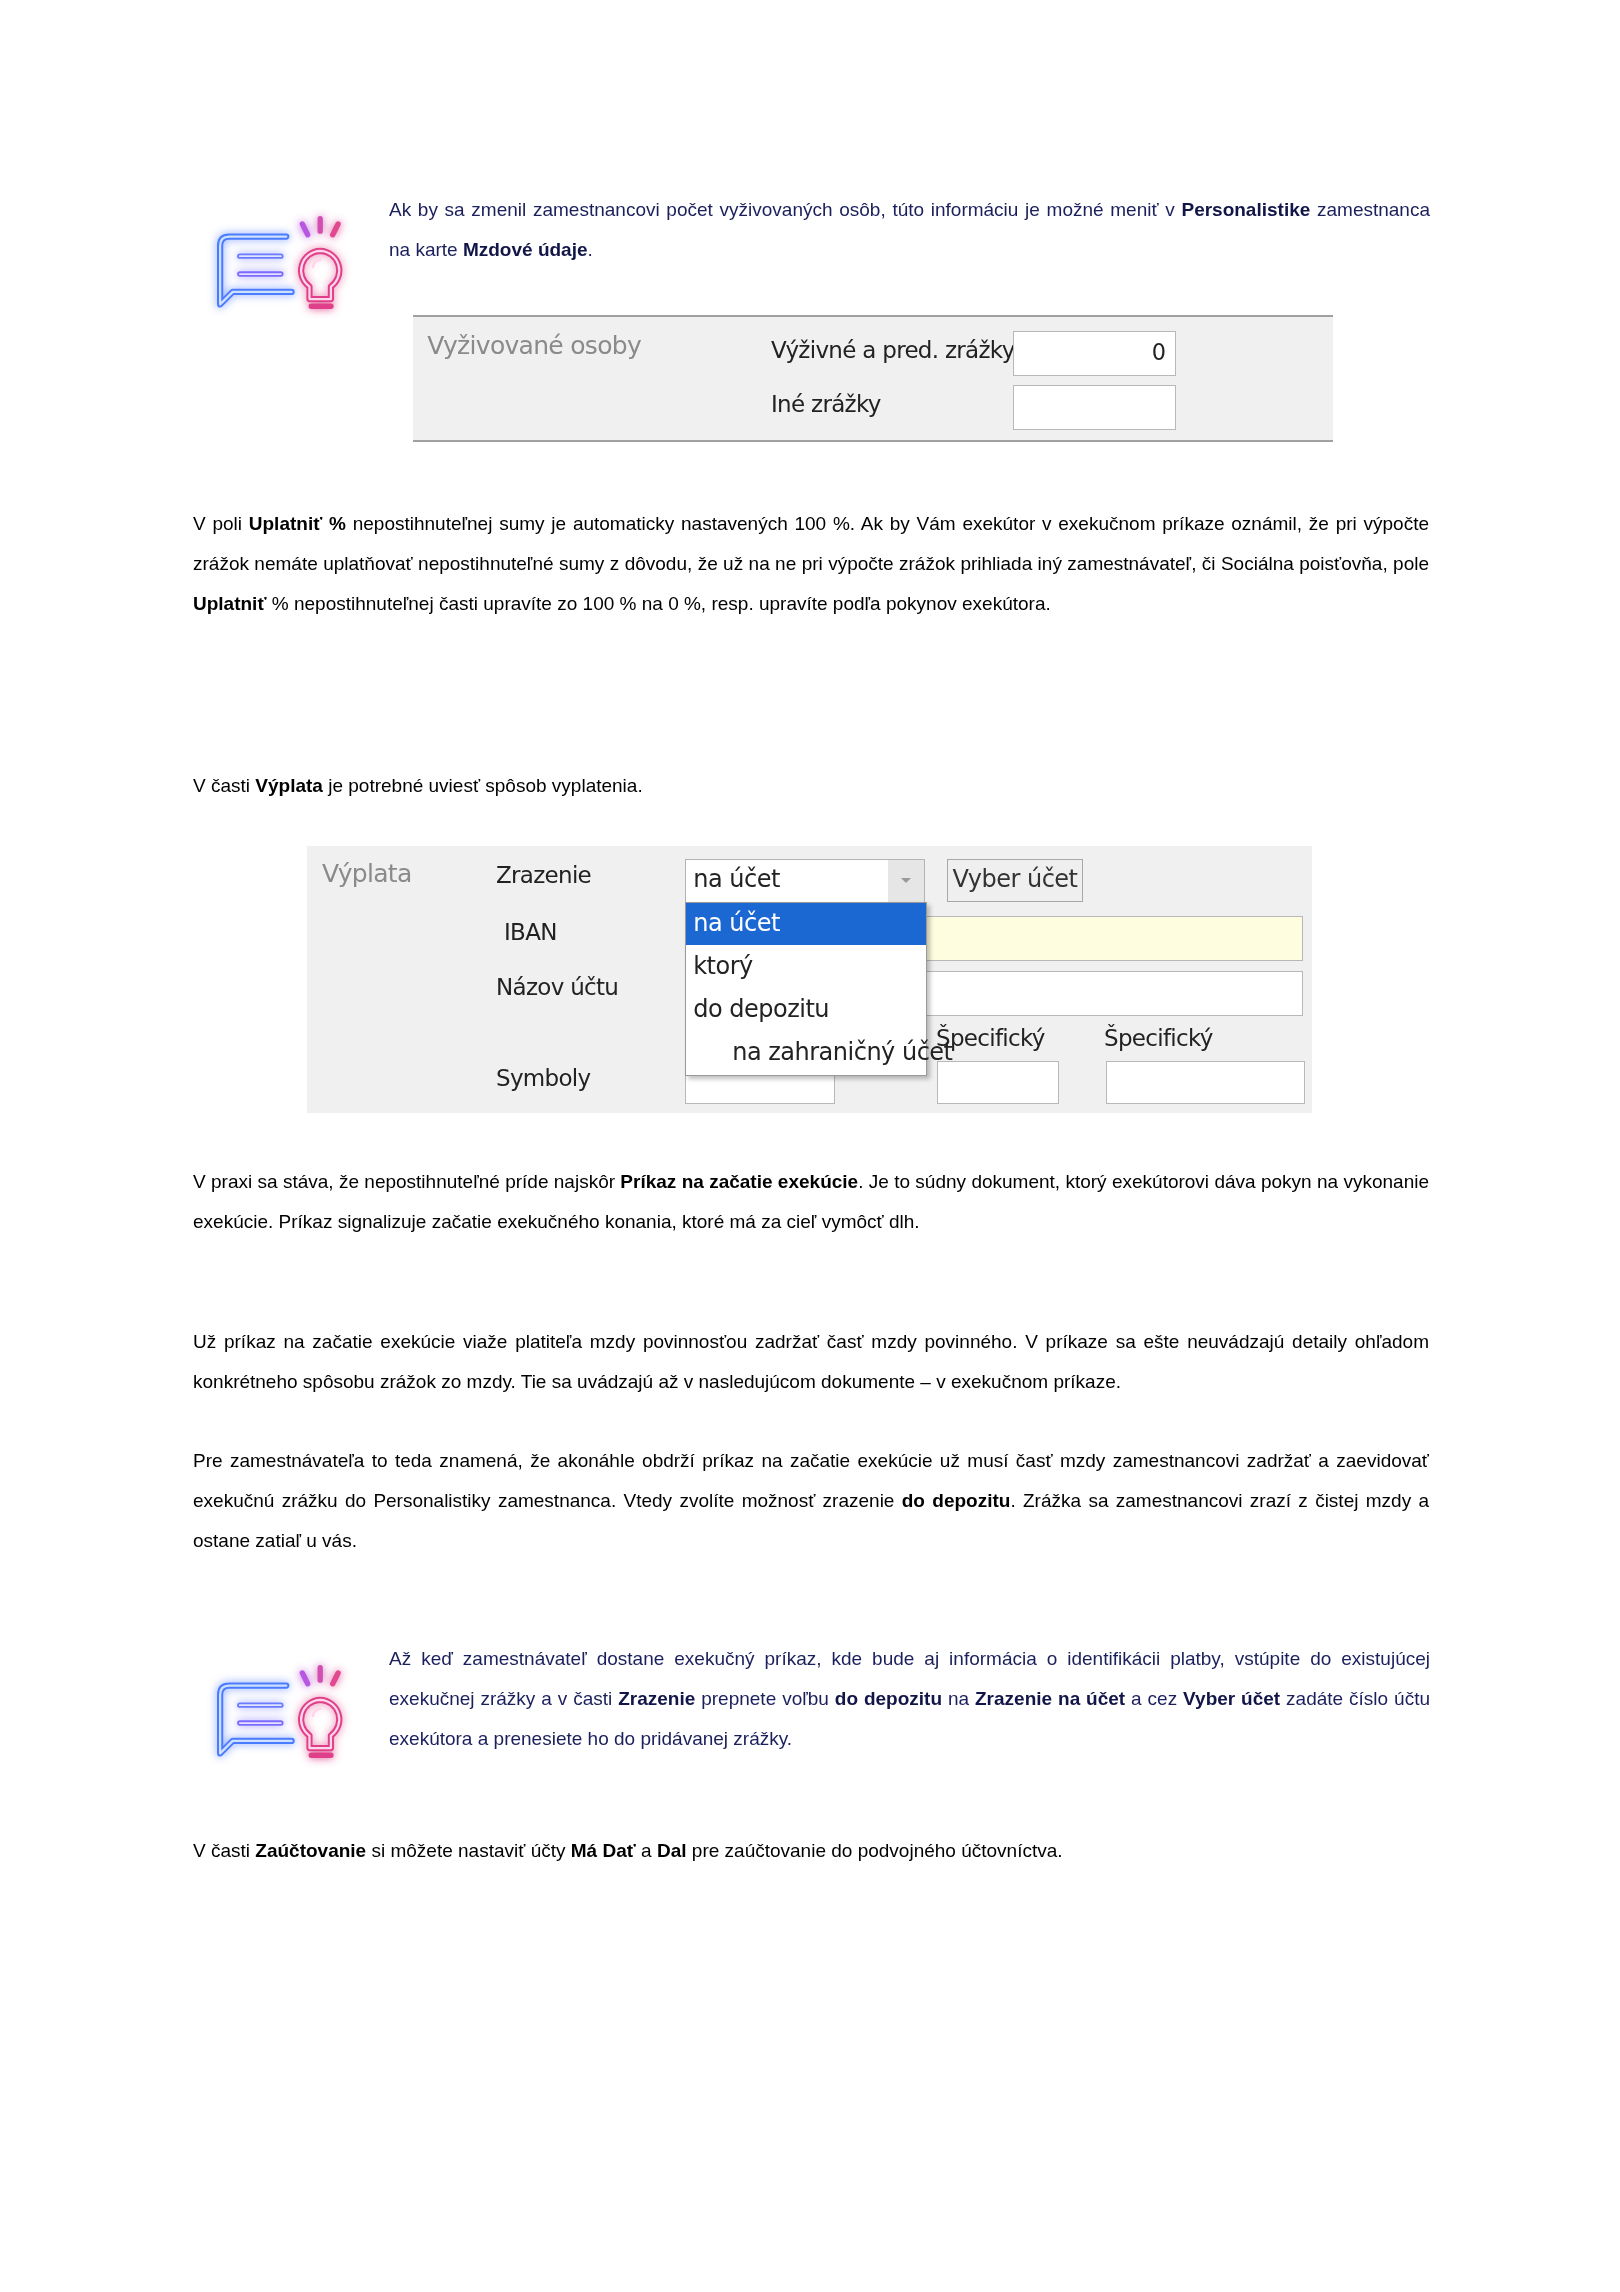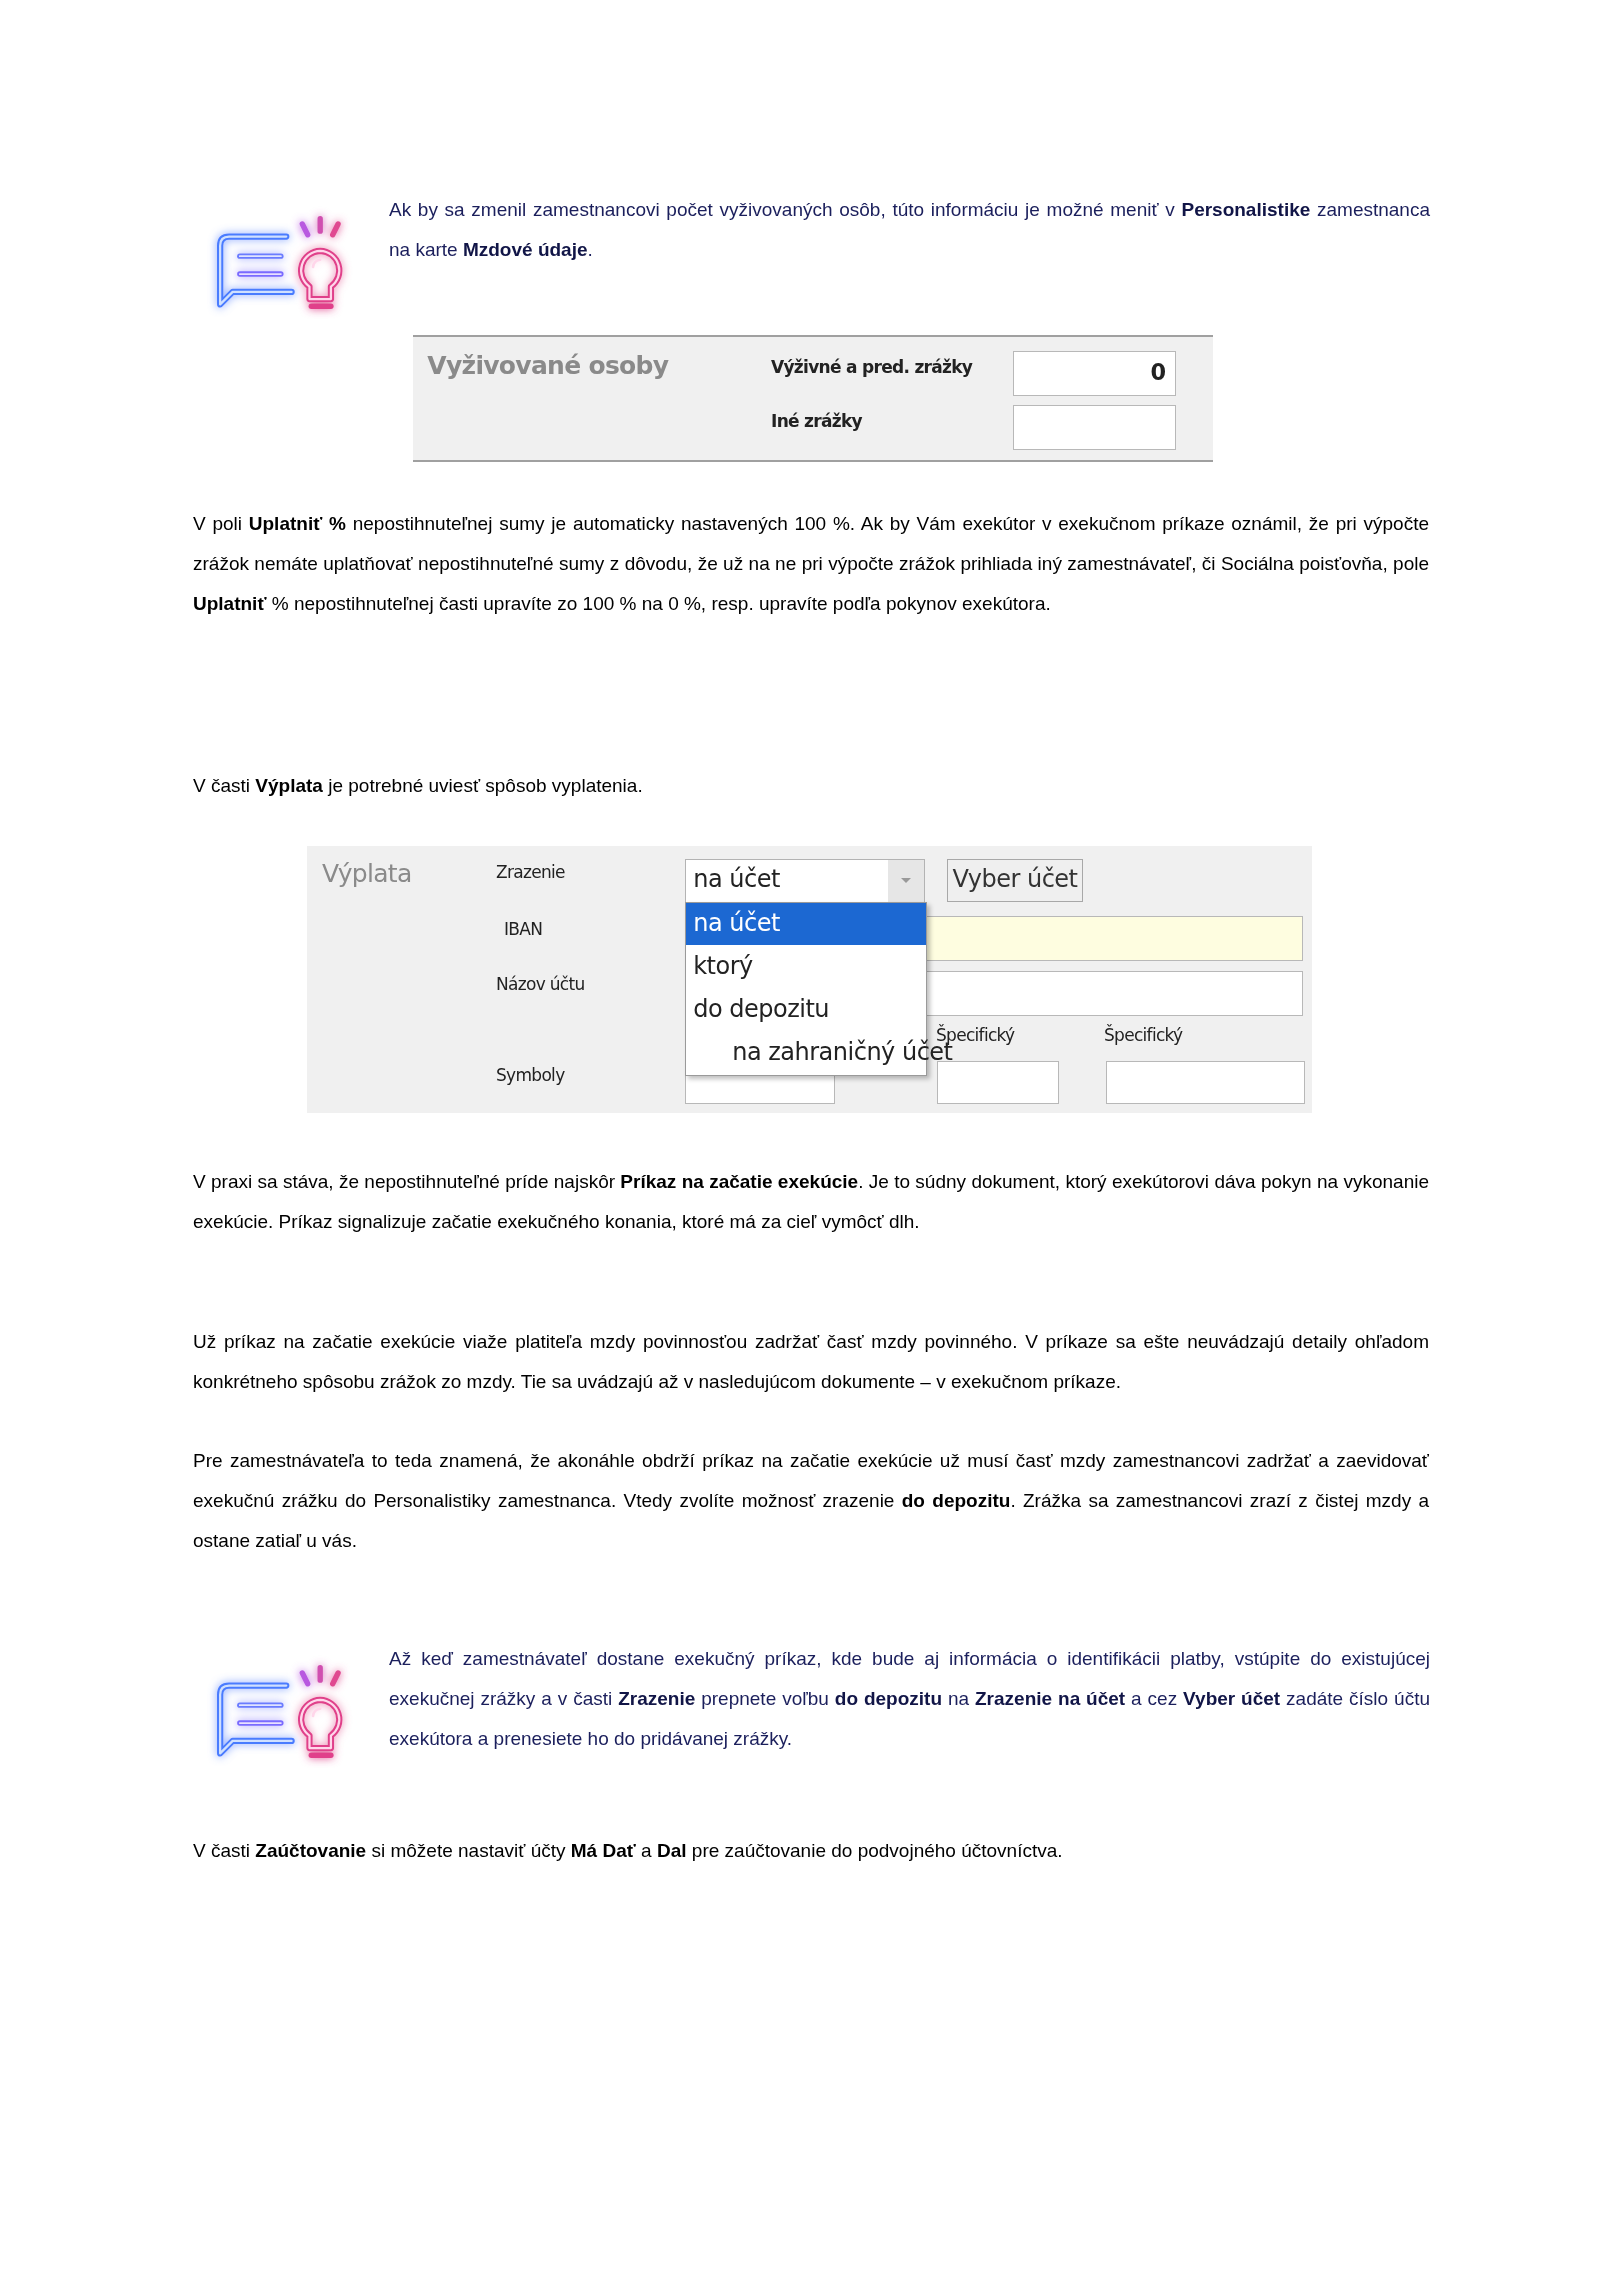--- a/index.html
+++ b/index.html
@@ -10,21 +10,21 @@
   .para { left: 193px; width: 1236px; font-size: 19px; line-height: 40px; text-align: justify; }
   .tip-text { color: #1b1f5c; }
   .tip-text b { color: #111547; }
   b { font-weight: bold; }
 
   
   .tip-icon { width: 152px; height: 134px; }
 
   
   .panel { background: #f0f0f0; font-family: "DejaVu Sans", sans-serif; }
-  .ui-label { font-size: 17px; color: #222; letter-spacing: -0.7px; }
+  .ui-label { font-size: 23px; color: #222; letter-spacing: -0.7px; }
   .ui-group { font-size: 25px; color: #8a8a8a; letter-spacing: -0.7px; }
   .ui-input { background: #fff; border: 1.8px solid #b8b8b8; box-sizing: border-box; }
   .ui-input.yellow { background: #fefde0; }
   .num { font-size: 22.4px; text-align: right; padding-right: 9px; line-height: 41px; color: #222; }
 
   .combo { background: #fff; border: 1.8px solid #b3b3b3; box-sizing: border-box; }
   .combo-val { font-size: 24px; color: #222; left: 7.2px; top: 5.4px; letter-spacing: -0.5px; }
   .combo-btn { right: 0; top: 0; width: 36px; height: 100%; background: #e6e6e6; }
   .combo-btn::after { content: ""; position: absolute; left: 12.5px; top: 18px; border-left: 5.4px solid transparent; border-right: 5.4px solid transparent; border-top: 5.4px solid #999; }
 
@@ -60,21 +60,21 @@
       <line x1="120" y1="120" x2="142" y2="120" stroke="#e0408a" stroke-width="6"></line>
       <line x1="110" y1="28" x2="116" y2="40" stroke="#b858e0" stroke-width="6"></line>
       <line x1="130" y1="22" x2="130" y2="36" stroke="#d050b0" stroke-width="6"></line>
       <line x1="150" y1="28" x2="144" y2="40" stroke="#e04890" stroke-width="6"></line>
       <path d="M122 76 a9 9 0 0 1 8 -8" stroke="#ffd6ea" stroke-width="3"></path>
     </g>
   </svg>
 </div>
 <p class="abs para tip-text" style="left:389px; width:1041px; top:190px;"><span>Ak by sa zmenil zamestnancovi počet vyživovaných osôb, túto informáciu je možné meniť v </span><b>Personalistike</b><span> zamestnanca na karte </span><b>Mzdové údaje</b><span>.</span></p>
 
-<div class="abs panel" style="left:413px; top:335px; width:800px; height:123px; border-top:2.7px solid #a0a0a0; border-bottom:2.7px solid #a0a0a0;font-weight:bold;">
+<div class="abs panel" style="left:413px; top:315px; width:920px; height:123px; border-top:2.7px solid #a0a0a0; border-bottom:2.7px solid #a0a0a0;">
   <div class="abs ui-group" style="left:14.3px; top:14.3px;">Vyživované osoby</div>
   <div class="abs ui-label" style="left:358px; top:19.7px;">Výživné a pred. zrážky</div>
   <div class="abs ui-input num" style="left:600px; top:14.3px; width:163px; height:45px;">0</div>
   <div class="abs ui-label" style="left:358px; top:74px;">Iné zrážky</div>
   <div class="abs ui-input num" style="left:600px; top:68px; width:163px; height:45px;"></div>
 </div>
 
 <p class="abs para" style="top:504px;"><span>V poli </span><b>Uplatniť %</b><span> nepostihnuteľnej sumy je automaticky nastavených 100 %. Ak by Vám exekútor v exekučnom príkaze oznámil, že pri výpočte zrážok nemáte uplatňovať nepostihnuteľné sumy z dôvodu, že už na ne pri výpočte zrážok prihliada iný zamestnávateľ, či Sociálna poisťovňa, pole </span><b>Uplatniť</b><span> % nepostihnuteľnej časti upravíte zo 100 % na 0 %, resp. upravíte podľa pokynov exekútora.</span></p>
 
 <p class="abs para" style="top:766px;"><span>V časti </span><b>Výplata</b><span> je potrebné uviesť spôsob vyplatenia.</span></p>

